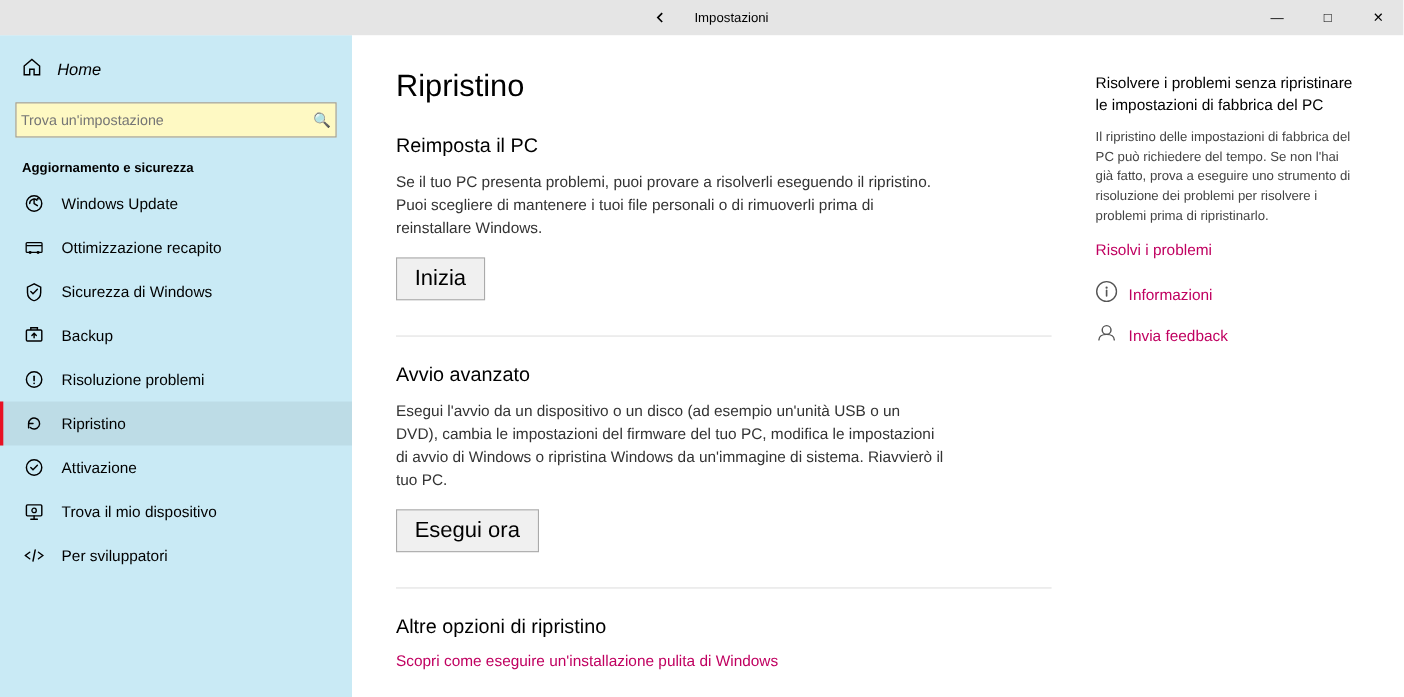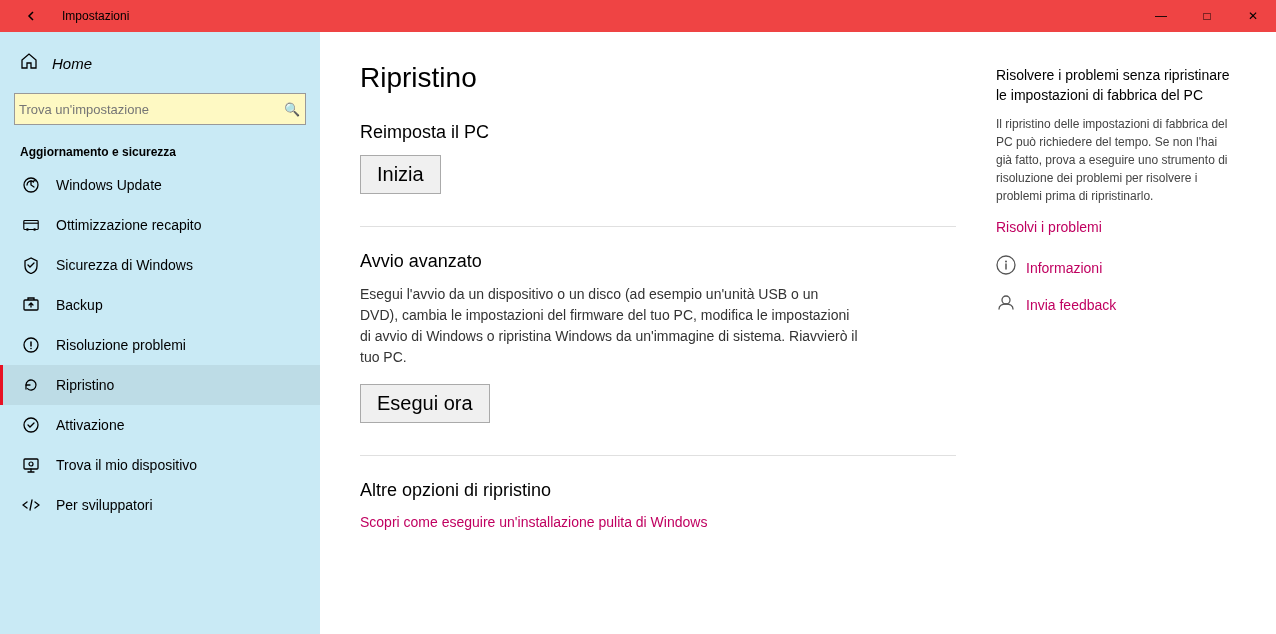--- a/index.html
+++ b/index.html
@@ -8,24 +8,25 @@
       width: 1276px;
       height: 634px;
       overflow: hidden;
       background: #fff;
     }
 
     
     .titlebar {
       display: flex;
       align-items: center;
-      background: #ef4444;
+      background: #e5e5e5;
       height: 32px;
       padding: 0 8px;
       position: relative;
+      justify-content: center;
     }
     .titlebar-title {
       font-size: 12px;
       color: #000;
       margin-left: 8px;
     }
     .titlebar-controls {
       position: absolute;
       right: 0;
       top: 0;
@@ -364,20 +365,21 @@
       <span>Per sviluppatori</span>
     </div>
   </div>
 
   <div class="main-content">
     <div class="content-primary">
       <h1 class="page-title">Ripristino</h1>
 
       
       <h2 class="section-title">Reimposta il PC</h2>
+      <p class="section-desc">Se il tuo PC presenta problemi, puoi provare a risolverli eseguendo il ripristino. Puoi scegliere di mantenere i tuoi file personali o di rimuoverli prima di reinstallare Windows.</p>
       <button class="action-btn">Inizia</button>
 
       <hr class="divider">
 
       
       <h2 class="section-title">Avvio avanzato</h2>
       <p class="section-desc">Esegui l'avvio da un dispositivo o un disco (ad esempio un'unità USB o un DVD), cambia le impostazioni del firmware del tuo PC, modifica le impostazioni di avvio di Windows o ripristina Windows da un'immagine di sistema. Riavvierò il tuo PC.</p>
       <button class="action-btn">Esegui ora</button>
 
       <hr class="divider">

